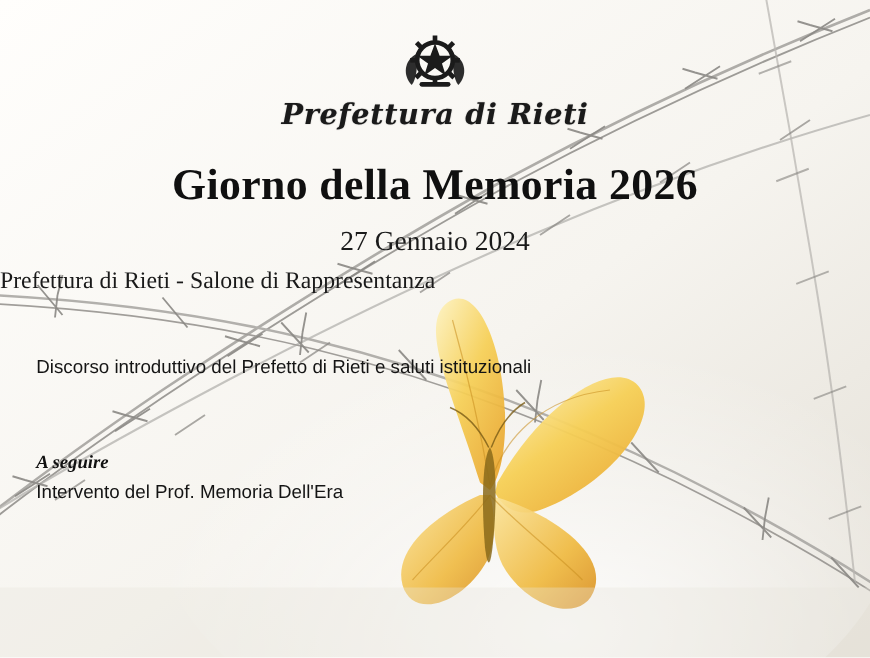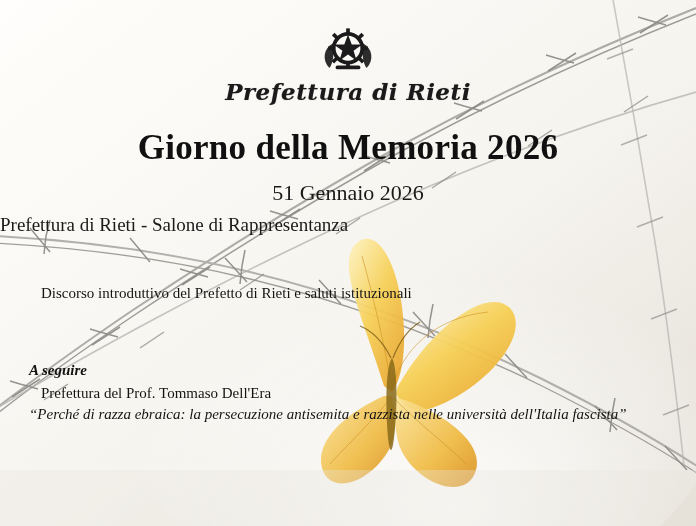--- a/index.html
+++ b/index.html
@@ -112,24 +112,24 @@
     font-family: "Liberation Serif", serif;
     font-style: italic;
     font-weight: bold;
     font-size: 15px;
     color: #111111;
     margin: 0 0 4px 0;
     line-height: 1.25;
   }
 
   .block-line {
-    font-family: Liberation Serif, serif;
+    font-family: Liberation Sans, sans-serif;
     font-size: 15px;
     color: #141414;
-    margin: 0 0 2px 12px;
+    margin: 0 0 2px 0;
     line-height: 1.3;
   }
 
   .block-quote {
     font-family: "Liberation Serif", serif;
     font-style: italic;
     font-size: 15px;
     color: #141414;
     margin: 2px 0 0 0;
     line-height: 1.3;
@@ -285,31 +285,30 @@
           <path d="M74 44 C90 52 92 72 80 84 C74 76 72 60 74 44 Z" opacity="0.92"></path>
           <rect x="30" y="80" width="40" height="6" rx="3"></rect>
         </g>
       </svg>
     </div>
 
     <div class="prefettura-script">Prefettura di Rieti</div>
 
     <div class="main-title">Giorno della Memoria 2026</div>
 
-    <div class="date-line">51 Gennaio 2026</div>
+    <div class="date-line">27 Gennaio 2024</div>
 
     <div class="venue-line">Prefettura di Rieti - Salone di Rappresentanza</div>
 
     <div class="program">
 
       <div class="block">
         <p class="block-line">Discorso introduttivo del Prefetto di Rieti e saluti istituzionali</p>
       </div>
 
       <div class="block" id="block-2">
         <p class="block-heading">A seguire</p>
-        <p class="block-line">Prefettura del Prof. Tommaso Dell'Era</p>
-        <p class="block-quote">“Perché di razza ebraica: la persecuzione antisemita e razzista nelle  università dell'Italia fascista”</p>
+        <p class="block-line">Intervento del Prof. Memoria Dell'Era</p>
       </div>
 
     </div>
   </div>
 </div>
 
 </body></html>

